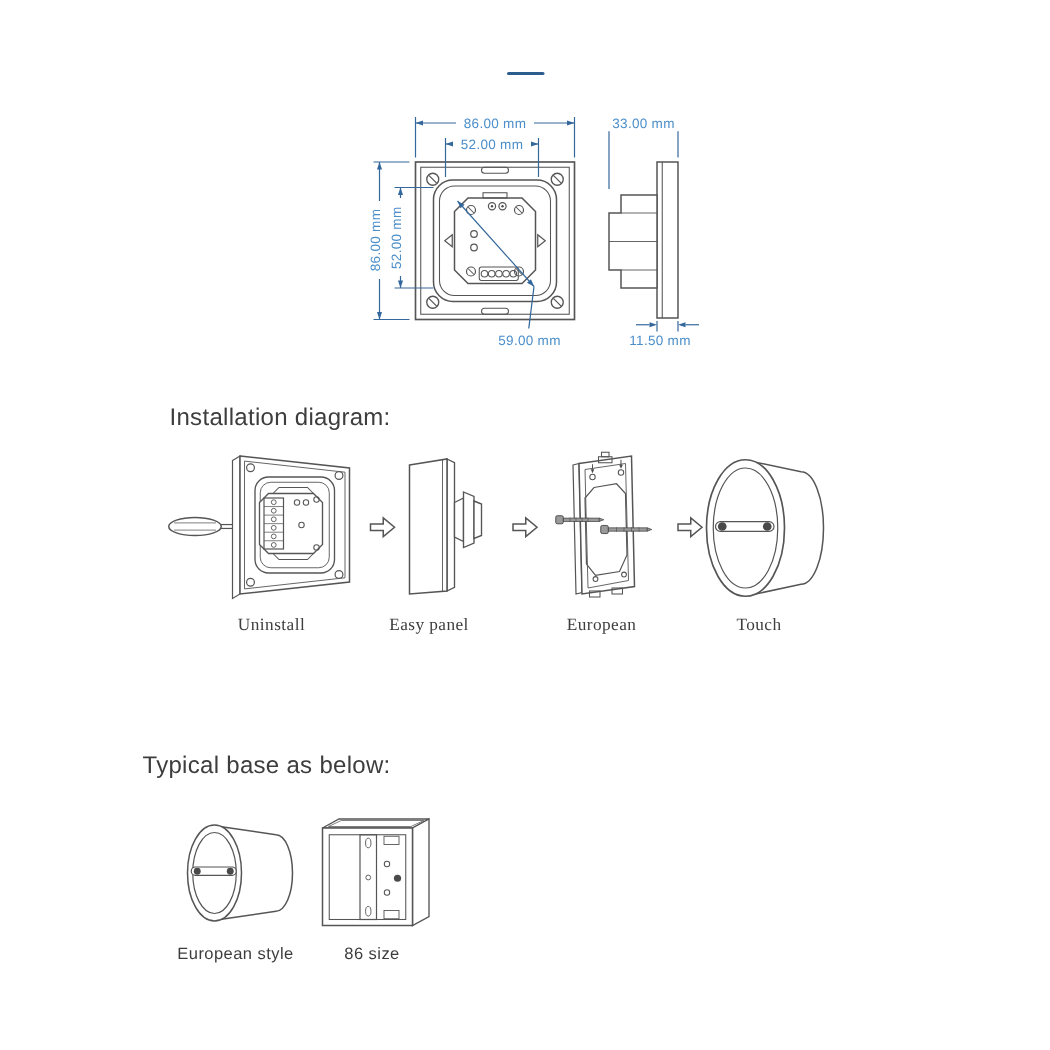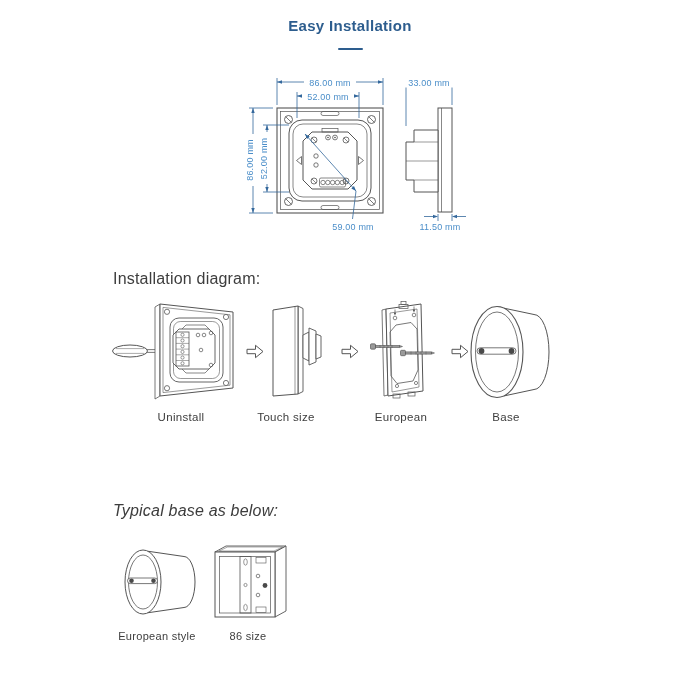--- a/index.html
+++ b/index.html
@@ -11,42 +11,41 @@
   }
   html,body{margin:0;padding:0;background:#fff;}
   .canvas{position:relative;width:700px;height:700px;background:#ffffff;overflow:hidden;
           font-family:"Liberation Sans",sans-serif;}
   .page-title{position:absolute;left:0;top:17px;width:700px;text-align:center;
     font-size:15px;font-weight:bold;letter-spacing:.3px;color:var(--accent-blue,#2d5d8e);}
   .title-dash{position:absolute;left:338px;top:48px;width:25px;height:2px;border-radius:1px;
     background:var(--accent-blue,#2d5d8e);}
   .section-heading{position:absolute;font-size:16px;color:var(--label-text,#3d3d3d);letter-spacing:.2px;}
   .h-install{left:113px;top:270px;}
-  .h-typical{left:113px;top:502px;font-style:italic;}
+  .h-typical{left:95px;top:502px;}
   .step-label{position:absolute;top:411px;transform:translateX(-50%);font-size:11.5px;
-    color:var(--label-text,#3d3d3d);letter-spacing:.3px;white-space:nowrap;}
+    color:var(--label-text,#3d3d3d);letter-spacing:.3px;white-space:nowrap;font-family:Liberation Serif, serif;}
   .base-label{position:absolute;top:630px;transform:translateX(-50%);font-size:11px;
     color:var(--label-text,#3d3d3d);letter-spacing:.3px;white-space:nowrap;text-align:right;}
   svg{position:absolute;overflow:visible;}
   .ln{stroke:var(--line-art,#555);fill:none;}
   .lnf{stroke:var(--line-art,#555);fill:#ffffff;}
   .dk{fill:#4a4a4a;stroke:none;}
   .scrf{fill:#9a9a9a;stroke:#444444;}
   .dim{stroke:var(--dimension-line,#34689c);fill:none;}
   .dimf{fill:var(--dimension-line,#34689c);stroke:none;}
   .wbg{fill:#ffffff;stroke:none;}
   .dimtext{fill:var(--dimension-text,#4b8ec9);font-family:"Liberation Sans",sans-serif;
     font-size:9px;letter-spacing:.2px;}
 </style>
 </head>
 <body>
 
 <div class="canvas">
 
-  <div class="page-title">Easy Installation</div>
   <div class="title-dash"></div>
 
   <svg style="left:235px;top:68px" width="235" height="172" viewBox="0 0 235 172">
 
     <g>
       <rect class="lnf" x="42" y="40" width="106" height="105" stroke-width="1.1"></rect>
       <rect class="ln" x="45.5" y="43.5" width="99" height="98" stroke-width="0.7"></rect>
       <rect class="ln" x="86" y="43.5" width="18" height="4" rx="2" stroke-width="0.7"></rect>
       <rect class="ln" x="86" y="137.5" width="18" height="4" rx="2" stroke-width="0.7"></rect>
       <g>
@@ -248,23 +247,23 @@
       <path class="lnf" d="M398.7,13.1 L429,19.5 A15,37.5 0 0 1 429,94.5 L398.7,101" stroke-width="1"></path>
       <ellipse class="lnf" cx="392" cy="57" rx="26" ry="45.5" stroke-width="1.1"></ellipse>
       <ellipse class="ln" cx="392" cy="57" rx="21.5" ry="40" stroke-width="0.8"></ellipse>
       <rect class="lnf" x="372" y="52.8" width="39" height="6.4" rx="3.2" stroke-width="0.8"></rect>
       <circle class="dk" cx="376.5" cy="56" r="2.9"></circle>
       <circle class="dk" cx="406.5" cy="56" r="2.9"></circle>
     </g>
   </svg>
 
   <div class="step-label" style="left:181px">Uninstall</div>
-  <div class="step-label" style="left:286px">Touch size</div>
+  <div class="step-label" style="left:286px">Easy panel</div>
   <div class="step-label" style="left:401px">European</div>
-  <div class="step-label" style="left:506px">Base</div>
+  <div class="step-label" style="left:506px">Touch</div>
 
   <div class="section-heading h-typical">Typical base as below:</div>
 
   <svg style="left:110px;top:540px" width="200" height="90" viewBox="0 0 200 90">
 
     <g>
       <path class="lnf" d="M37.6,11.2 L74,16.5 A11,25.5 0 0 1 74,67.5 L37.6,72.8" stroke-width="1"></path>
       <ellipse class="lnf" cx="33" cy="42" rx="18" ry="32" stroke-width="1"></ellipse>
       <ellipse class="ln" cx="33" cy="42" rx="14.5" ry="27" stroke-width="0.8"></ellipse>
       <rect class="lnf" x="17.5" y="38" width="30" height="5.6" rx="2.8" stroke-width="0.8"></rect>

